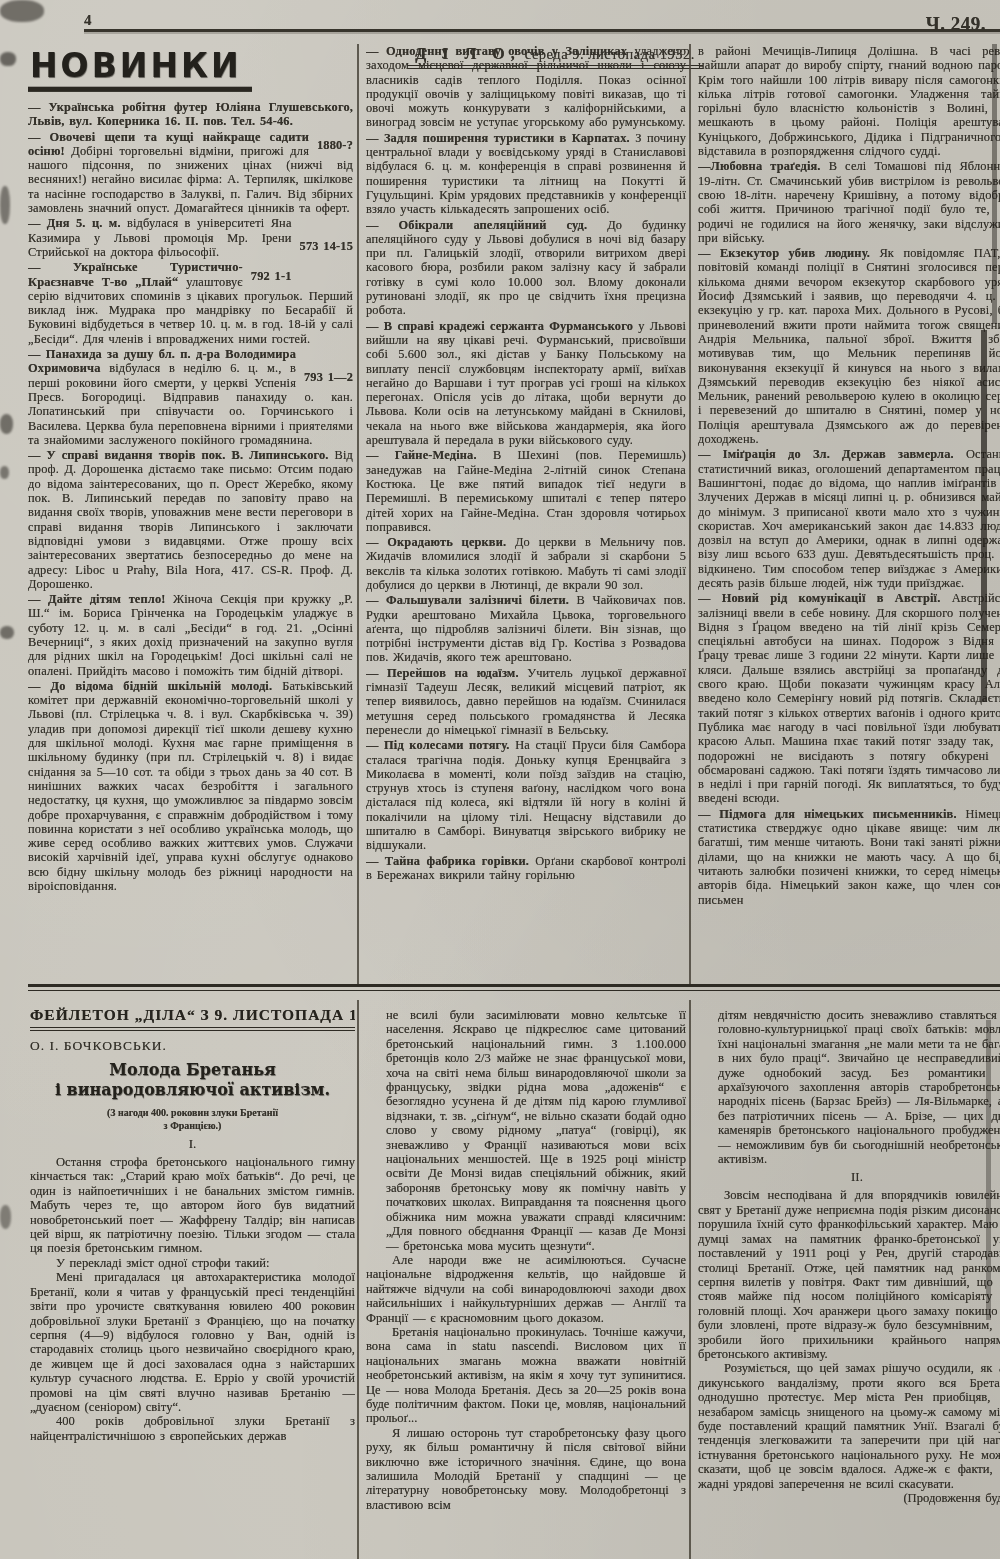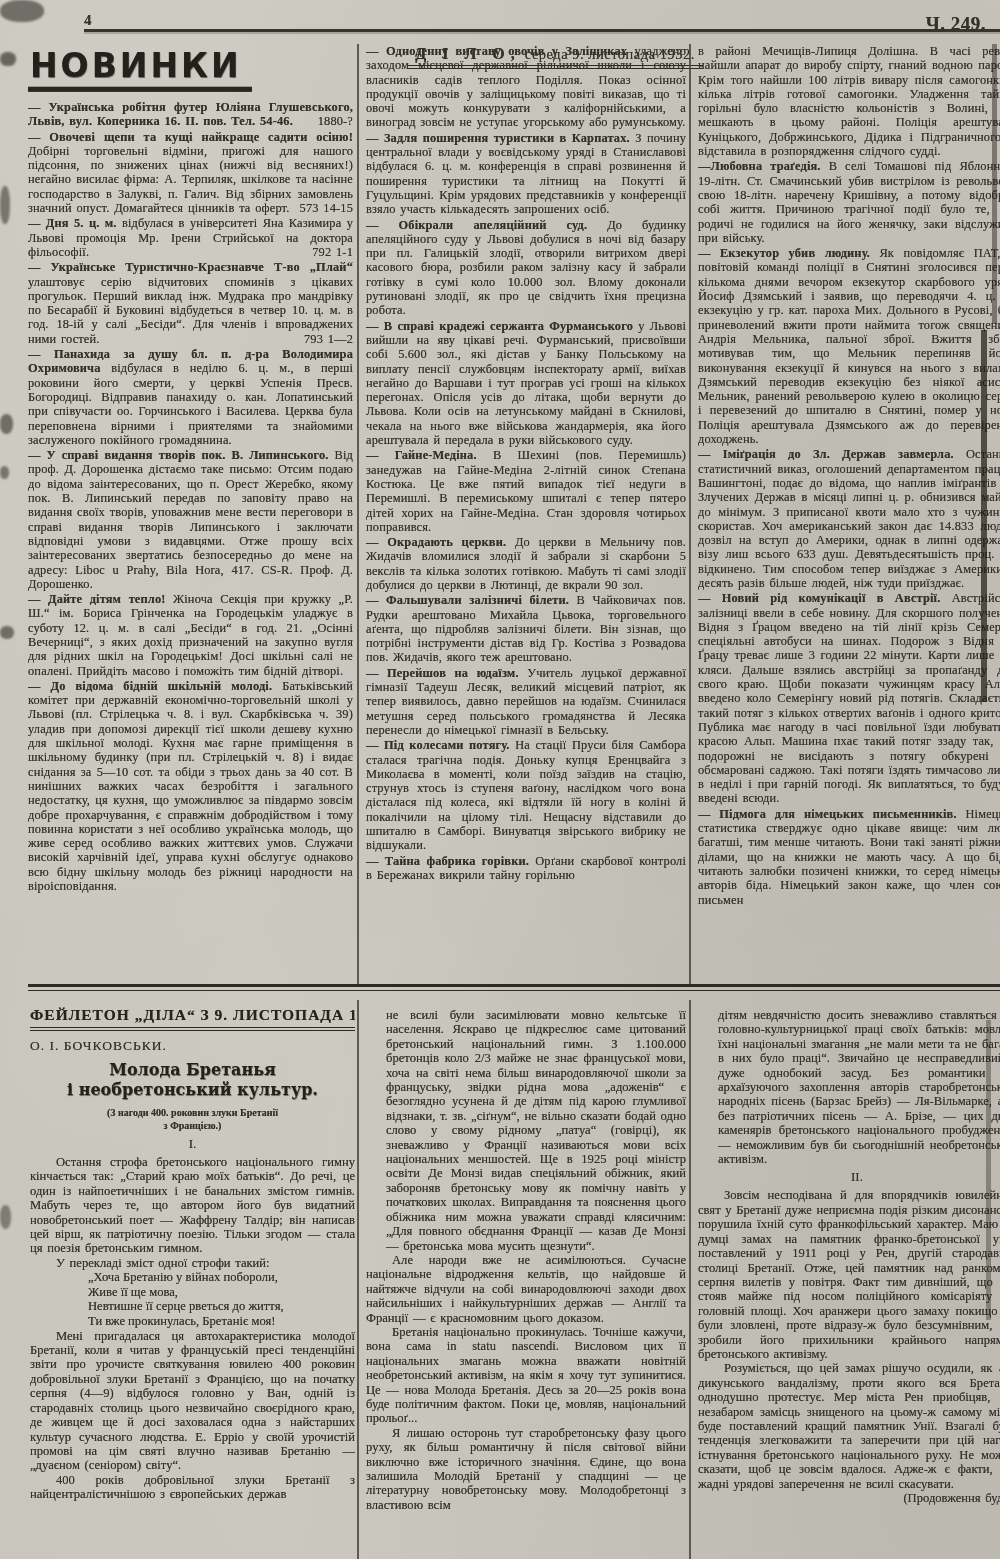--- a/index.html
+++ b/index.html
@@ -43,21 +43,21 @@
   .fcol3{left:698px;top:1008px;width:318px;height:551px;}
 
   .novynky{
     font-family:"DejaVu Sans", sans-serif;font-weight:900;font-size:33px;
     letter-spacing:3px;color:#23211c;display:inline-block;
     border-bottom:5px solid #2a2721;padding:0 10px 1px 2px;margin:2px 0 9px 0;
     transform:scaleY(1.04);text-shadow:0.5px 0.5px 0.7px rgba(35,33,28,0.6);
   }
   p.item{margin:0 0 1px 0;font-size:12.4px;line-height:14.3px;text-align:justify;word-spacing:1.5px;letter-spacing:0.15px;}
   p.item .lead{font-weight:bold;}
-  .ref{float:right;font-weight:normal;padding-left:8px;}
+  .ref{float:right;font-weight:bold;padding-left:8px;margin-top:24px;}
 
   
   .section-rule{position:absolute;left:28px;right:0;top:984px;height:3px;border-top:3.5px solid #2e2b24;border-bottom:1.6px solid #2e2b24;}
 
   
   .f-head{
     font-weight:bold;font-size:15.5px;letter-spacing:1px;color:#26241e;
     border-bottom:4px double #2e2b24;padding:6px 0 3px 0;margin-bottom:7px;
     white-space:nowrap;
   }
@@ -158,39 +158,29 @@
       </div>
   </div>
 
   <div class="section-rule"></div>
 
   <div class="col fcol1 f">
     <div class="f-head">ФЕЙЛЕТОН „ДІЛА“ З 9. ЛИСТОПАДА 1932.</div>
     <div class="f-author">О. І. БОЧКОВСЬКИ.</div>
     <div class="f-title">
       <div>Молода Бретанья</div>
-      <div>і необретонський культур.</div>
+      <div>і винародовляючої активізм.</div>
     </div>
     <div class="f-subtitle">
       <div>(З нагоди 400. роковин злуки Бретанії</div>
       <div>з Францією.)</div>
     </div>
     <div class="f-roman">І.</div>
     <p class="fp">Остання строфа бретонського національного гимну кінчається так: „Старий краю моїх батьків“. До речі, це один із найпоетичніших і не банальних змістом гимнів. Мабуть через те, що автором його був видатний новобретонський поет — Жаффрену Талдір; він написав цей вірш, як патріотичну поезію. Тільки згодом — стала ця поезія бретонським гимном.</p>
     <p class="fp">У перекладі зміст одної строфи такий:</p>
-    <div class="verse">
-
-        <p>„Хоча Бретанію у війнах побороли,</p>
-
-        <p>Живе її ще мова,</p>
-
-        <p>Невтишне її серце рветься до життя,</p>
-
-        <p>Ти вже прокинулась, Бретаніє моя!</p>
-      </div>
     <p class="fp">Мені пригадалася ця автохарактеристика молодої Бретанії, коли я читав у француській пресі тенденційні звіти про урочисте святкування ювилею 400 роковин добровільної злуки Бретанії з Францією, що на початку серпня (4—9) відбулося головно у Ван, одній із стародавніх столиць цього незвичайно своєрідного краю, де живцем ще й досі заховалася одна з найстарших культур сучасного людства. Е. Ерріо у своїй урочистій промові на цім святі влучно називав Бретанію — „дуаєном (сеніором) світу“.</p>
     <p class="fp">400 років добровільної злуки Бретанії з найцентралістичнішою з європейських держав</p>
   </div>
 
   <div class="col fcol2 f">
     <p class="fp noind">не всилі були засимілювати мовно кельтське її населення. Яскраво це підкреслює саме цитований бретонський національний гимн. З 1.100.000 бретонців коло 2/3 майже не знає француської мови, хоча на світі нема більш винародовляючої школи за француську, звідки рідна мова „адоженів“ є безоглядно усунена й де дітям під карою глумливої відзнаки, т. зв. „сіґнум“, не вільно сказати бодай одно слово у свому рідному „патуа“ (говірці), як зневажливо у Франції називаються мови всіх національних меншостей. Ще в 1925 році міністр освіти Де Монзі видав спеціяльний обіжник, який забороняв бретонську мову як помічну навіть у початкових школах. Виправдання та пояснення цього обіжника ним можна уважати справді клясичним: „Для повного обєднання Франції — казав Де Монзі — бретонська мова мусить щезнути“.</p>
     <p class="fp">Але народи вже не асимілюються. Сучасне національне відродження кельтів, що найдовше й найтяжче відчули на собі винародовлюючі заходи двох найсильніших і найкультурніших держав — Англії та Франції — є красномовним цього доказом.</p>
     <p class="fp">Бретанія національно прокинулась. Точніше кажучи, вона сама in statu nascendi. Висловом цих її національних змагань можна вважати новітній необретонський активізм, на якім я хочу тут зупинитися. Це — нова Молода Бретанія. Десь за 20—25 років вона буде політичним фактом. Поки це, мовляв, національний прольоґ...</p>
     <p class="fp">Я лишаю осторонь тут старобретонську фазу цього руху, як більш романтичну й після світової війни виключно вже історичного значіння. Єдине, що вона залишила Молодій Бретанії у спадщині — це літературну новобретонську мову. Молодобретонці з властивою всім</p>
   </div>

